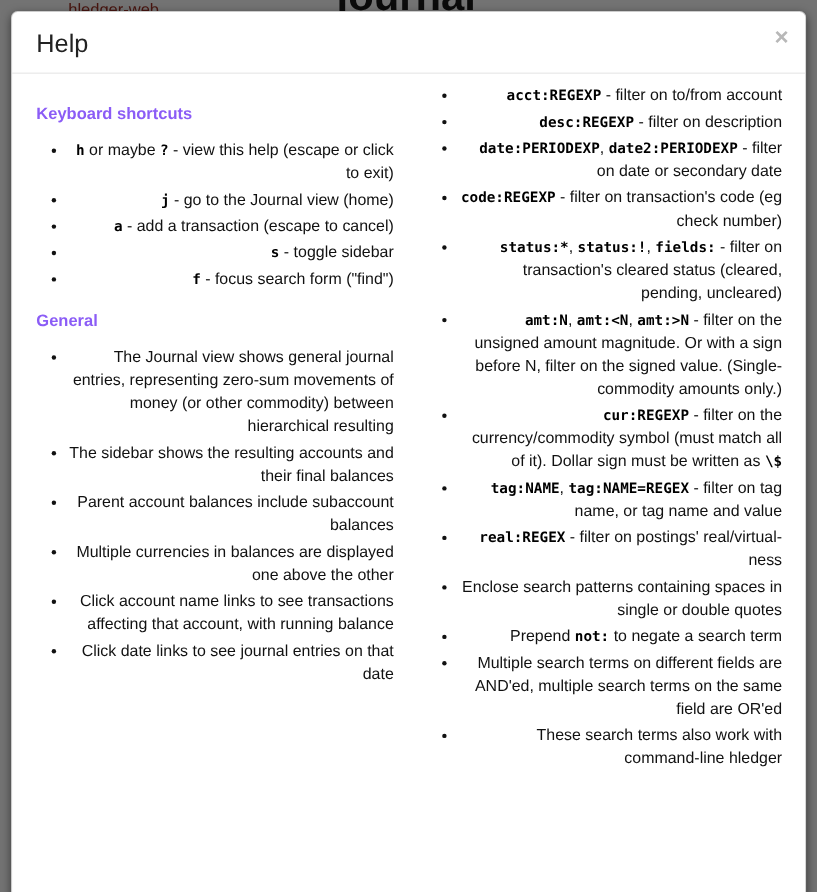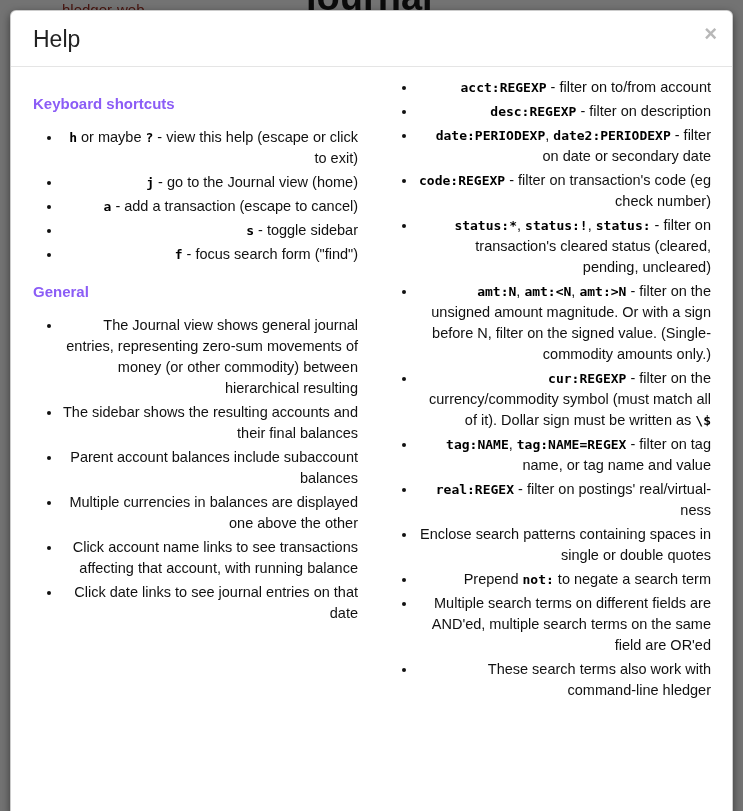--- a/index.html
+++ b/index.html
@@ -98,21 +98,21 @@
           <li>Click account name links to see transactions affecting that account, with running balance</li>
           <li>Click date links to see journal entries on that date</li>
         </ul>
       </div>
     <div class="column column-right">
         <ul class="help-list">
           <li><code>acct:REGEXP</code> - filter on to/from account</li>
           <li><code>desc:REGEXP</code> - filter on description</li>
           <li><code>date:PERIODEXP</code>, <code>date2:PERIODEXP</code> - filter on date or secondary date</li>
           <li><code>code:REGEXP</code> - filter on transaction's code (eg check number)</li>
-          <li><code>status:*</code>, <code>status:!</code>, <code>status:</code> - filter on transaction's cleared status (cleared, pending, uncleared)</li>
+          <li><code>status:*</code>, <code>status:!</code>, <code>fields:</code> - filter on transaction's cleared status (cleared, pending, uncleared)</li>
           <li><code>amt:N</code>, <code>amt:&lt;N</code>, <code>amt:&gt;N</code> - filter on the unsigned amount magnitude. Or with a sign before N, filter on the signed value. (Single-commodity amounts only.)</li>
           <li><code>cur:REGEXP</code> - filter on the currency/commodity symbol (must match all of it). Dollar sign must be written as <code>\$</code></li>
           <li><code>tag:NAME</code>, <code>tag:NAME=REGEX</code> - filter on tag name, or tag name and value</li>
           <li><code>real:REGEX</code> - filter on postings' real/virtual-ness</li>
           <li>Enclose search patterns containing spaces in single or double quotes</li>
           <li>Prepend <code>not:</code> to negate a search term</li>
           <li>Multiple search terms on different fields are AND'ed, multiple search terms on the same field are OR'ed</li>
           <li>These search terms also work with command-line hledger</li>
         </ul>
       </div>

